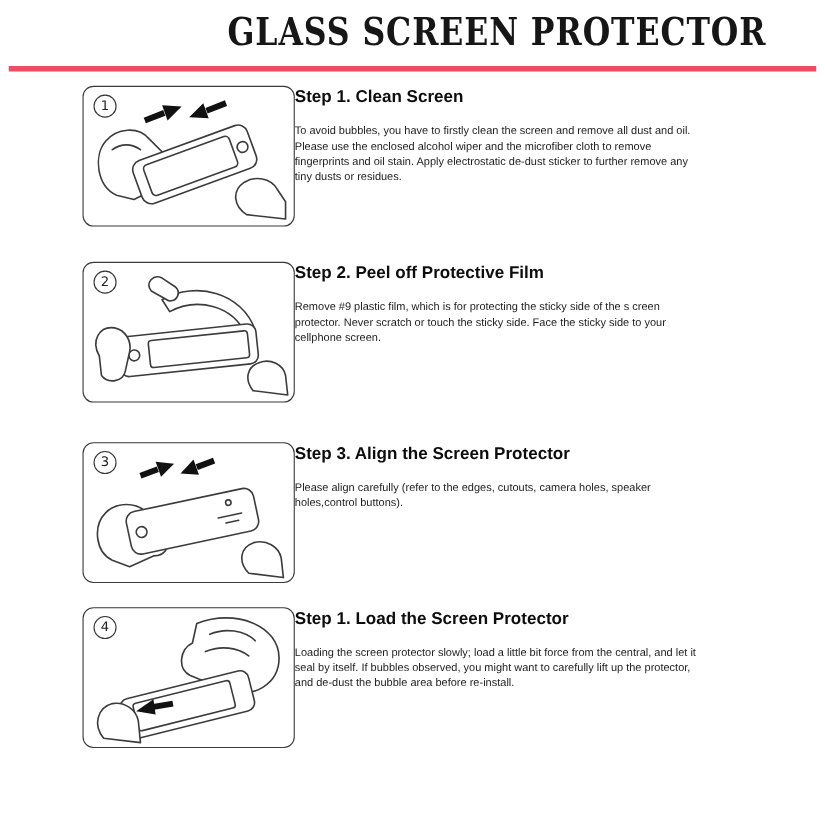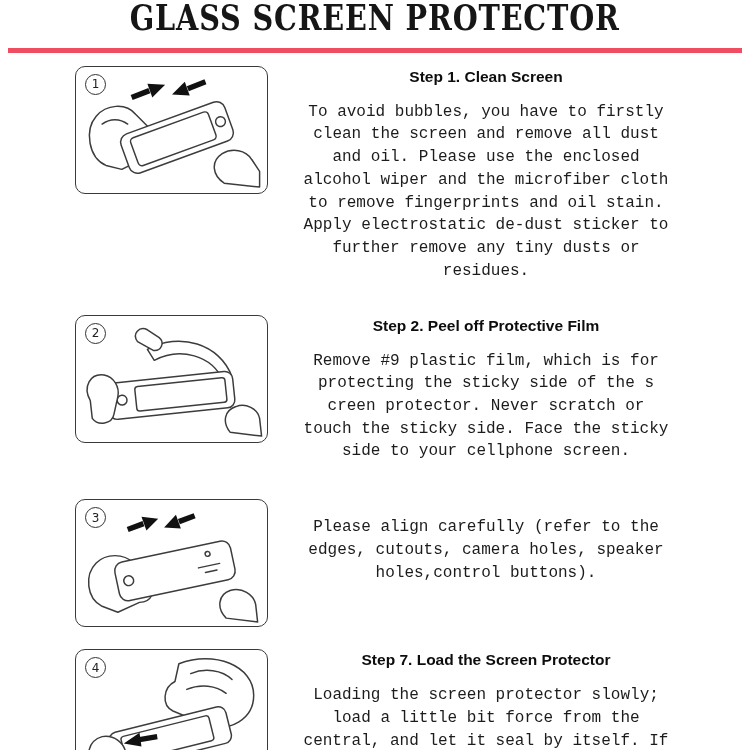--- a/index.html
+++ b/index.html
@@ -1,20 +1,20 @@
 <!DOCTYPE html>
 <html><head>
 <meta charset="utf-8">
 <style>
   html,body{margin:0;padding:0;}
   body{
     width:750px;height:750px;background:#ffffff;overflow:hidden;
     font-family:"Liberation Sans", sans-serif;color:#111;
   }
-  .title-wrap{padding-top:0;text-align:center;}
+  .title-wrap{padding-top:12px;text-align:right;}
   .title-line1,.title-line2{
     font-family:"DejaVu Serif", serif;font-weight:bold;color:#161616;
     display:inline-block;transform:scaleX(0.82);transform-origin:center;
     letter-spacing:1px;white-space:nowrap;
   }
   .title-line1{font-size:35px;line-height:1.05;}
   .title-line2{font-size:31px;line-height:1.05;margin-top:2px;letter-spacing:3px;}
   .divider{height:5px;background:#ee4d62;margin:11px 8px 0 8px;}
   .content{padding:13px 0 0 75px;}
   .step-row{display:flex;align-items:flex-start;}
@@ -24,26 +24,26 @@
   .illus-box{
     width:193px;height:128px;border:1.6px solid #3a3a3a;border-radius:10px;
     position:relative;flex-shrink:0;background:#fff;box-sizing:border-box;
   }
   .num-badge{
     position:absolute;top:7px;left:9px;width:19px;height:19px;border:1.3px solid #333;
     border-radius:50%;display:flex;align-items:center;justify-content:center;
     font-size:12px;font-family:"DejaVu Sans", sans-serif;color:#222;background:#fff;z-index:2;
   }
   .illus-svg{position:absolute;left:0;top:0;width:100%;height:100%;}
-  .step-text{margin-left:32px;width:372px;padding-top:2px;text-align:center;}
+  .step-text{width:372px;padding-top:2px;}
   .step-heading{
     font-family:"Liberation Sans", sans-serif;font-weight:bold;font-size:15.5px;color:#0d0d0d;
   }
   .step-body{
-    margin-top:15px;font-family:Liberation Mono, monospace;font-size:16px;
+    margin-top:15px;font-family:Liberation Sans, sans-serif;font-size:10px;
     line-height:1.42;color:#1c1c1c;
   }
   svg .ln{stroke:#3c3c3c;fill:#ffffff;stroke-width:1.5;stroke-linecap:round;stroke-linejoin:round;}
   svg .nofill{fill:none;}
   svg .solid{fill:#111;stroke:none;}
   svg .shaft{stroke:#111;stroke-width:5.5;stroke-linecap:butt;}
 </style>
 </head>
 <body>
 
@@ -130,20 +130,21 @@
         </g>
         <g>
           <line class="shaft" x1="52" y1="30" x2="68" y2="24"></line>
           <polygon class="solid" points="83,19 66,17 71,31"></polygon>
           <line class="shaft" x1="120" y1="16" x2="104" y2="22"></line>
           <polygon class="solid" points="89,28 106,29 101,15"></polygon>
         </g>
       </svg>
     </div>
     <div class="step-text">
+      <div class="step-heading">Step 3. Align the Screen Protector</div>
       <div class="step-body">Please align carefully (refer to the edges, cutouts, camera holes, speaker holes,control buttons).</div>
     </div>
   </div>
 
   <div class="step-row">
     <div class="illus-box">
       <div class="num-badge">4</div>
       <svg class="illus-svg" viewBox="0 0 193 128">
         <g>
           <path class="ln" d="M104,14 C140,0 180,16 180,46 C180,70 156,84 132,76 L98,62 C86,56 88,38 100,32 Z"></path>
@@ -157,18 +158,18 @@
         <g>
           <path class="ln" d="M18,120 C8,108 12,92 26,88 C38,86 48,94 50,104 L52,124 Z"></path>
         </g>
         <g>
           <line class="shaft" x1="82" y1="88" x2="64" y2="91"></line>
           <polygon class="solid" points="48,95 66,98 64,84"></polygon>
         </g>
       </svg>
     </div>
     <div class="step-text">
-      <div class="step-heading">Step 7. Load the Screen Protector</div>
+      <div class="step-heading">Step 1. Load the Screen Protector</div>
       <div class="step-body">Loading the screen protector slowly; load a little bit force from the central, and let it seal by itself. If bubbles observed, you might want to carefully lift up the protector, and de-dust the bubble area before re-install.</div>
     </div>
   </div>
 
 </div>
 
 </body></html>

